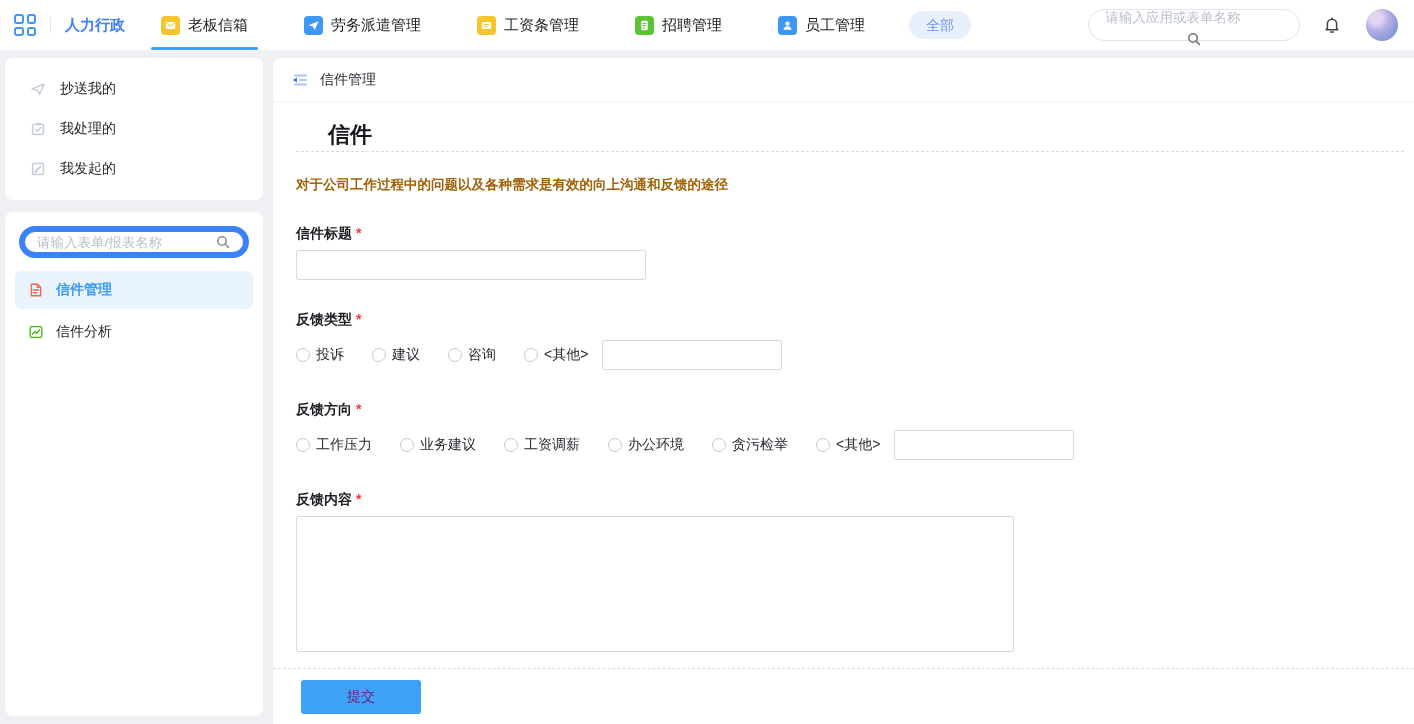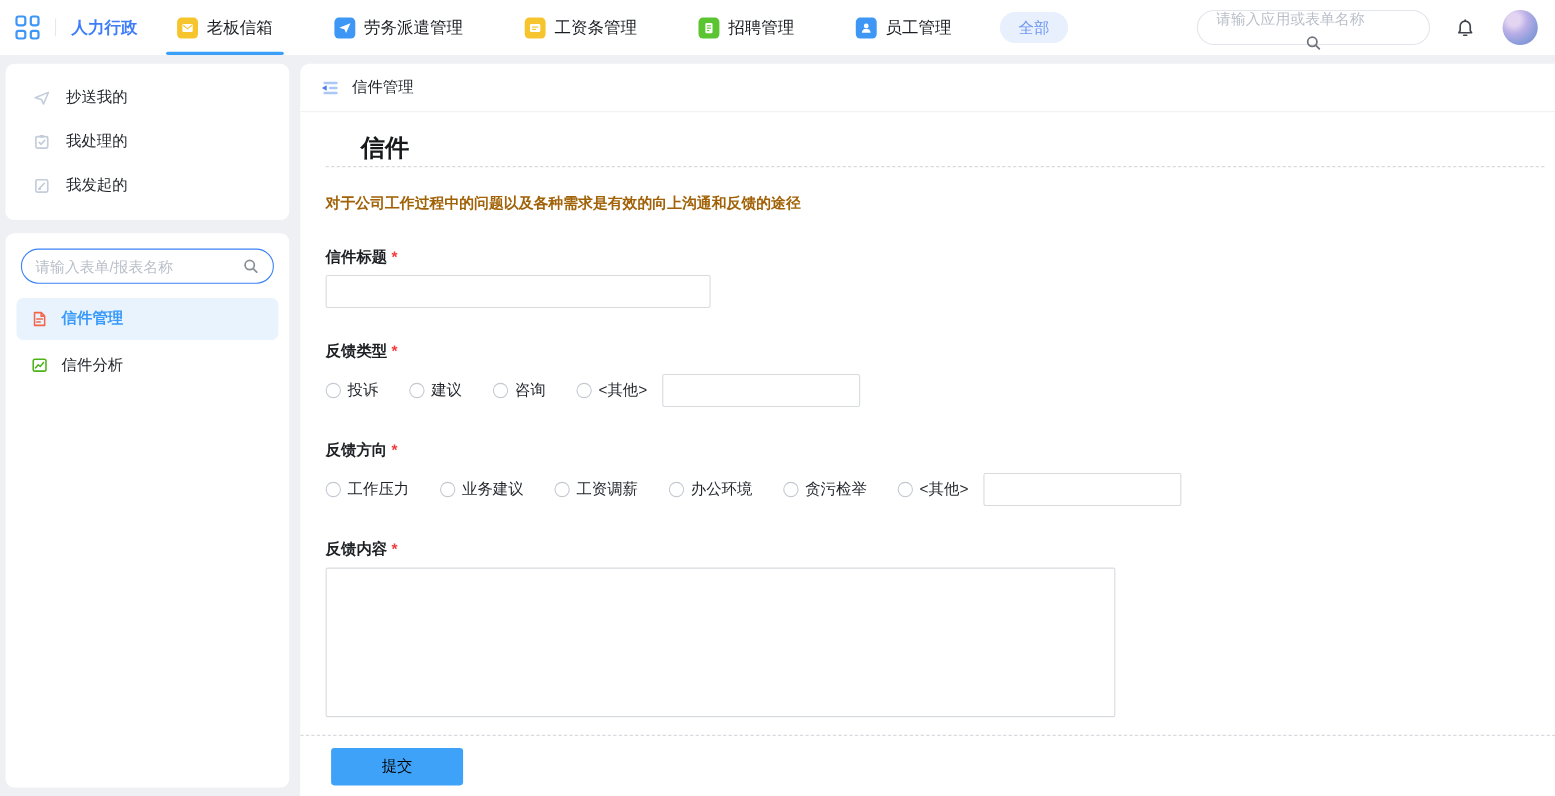--- a/index.html
+++ b/index.html
@@ -26,21 +26,21 @@
   .avatar { width:32px; height:32px; border-radius:50%; flex:none; cursor:pointer;
             background:radial-gradient(circle at 32% 28%, #e3d4f2 0 18%, #b9aee6 40%, #8f9fdc 65%, #6f86c8 100%); }
 
   
   .layout { display:flex; margin-top:8px; height:666px; gap:10px; padding-left:5px; }
   .sidebar { width:258px; flex:none; display:flex; flex-direction:column; gap:12px; padding-bottom:8px; }
   .card { background:#fff; border-radius:8px; }
   .card-tasks { padding:11px 0; flex:none; }
   .task-item { height:40px; display:flex; align-items:center; padding-left:25px; gap:14px; font-size:14px; color:#23262c; cursor:pointer; }
   .card-forms { flex:1; padding-top:14px; }
-  .side-search { margin:0 14px 13px; height:32px; border:1px solid #3b82f6; border-radius:16px; display:flex; align-items:center; padding:0 12px; }
+  .side-search { margin:0 14px 13px; height:32px; border:6px solid #3b82f6; border-radius:16px; display:flex; align-items:center; padding:0 12px; }
   .side-search input { border:none; outline:none; flex:1; min-width:0; font-size:13.5px; color:#333; }
   .side-search input::placeholder { color:#b9bfc9; }
   .menu-item { margin:4px 10px; height:38px; border-radius:6px; display:flex; align-items:center; padding:0 13px; gap:12px; font-size:14px; color:#23262c; cursor:pointer; }
   .menu-item.active { background:#E8F3FE; color:#3A9AF9; font-weight:bold; }
 
   
   .main { flex:1; background:#fff; border-radius:8px 0 0 0; display:flex; flex-direction:column; overflow:hidden; }
   .main-header { height:44px; flex:none; border-bottom:1px solid #f0f1f3; display:flex; align-items:center; gap:10px; padding:0 17px; }
   .main-title { font-size:14px; color:#1f2329; font-weight:500; }
   .content { flex:1; overflow:hidden; padding:0 10px 0 23px; }
@@ -50,21 +50,21 @@
   .f-label { font-size:14px; font-weight:bold; color:#1c1f23; line-height:15px; }
   .mt32 { margin-top:32px; }
   .req { color:#F23A3A; margin-left:4px; font-weight:bold; }
   .text-input { display:block; width:350px; height:30px; border:1px solid #d8dbde; border-radius:2px; margin-top:9px; padding:0 8px; font-size:13px; color:#333; outline:none; }
   .radio-row { display:flex; align-items:center; margin-top:13px; height:30px; gap:28px; }
   .radio-opt { display:flex; align-items:center; gap:6px; font-size:14px; color:#1f2329; cursor:pointer; white-space:nowrap; }
   .radio { width:14px; height:14px; border:1px solid #c4c9d1; border-radius:50%; background:#fff; flex:none; }
   .other-input { width:180px; height:30px; border:1px solid #d8dbde; border-radius:2px; margin-left:-14px; padding:0 8px; font-size:13px; outline:none; }
   .big-textarea { display:block; margin-top:9px; width:718px; height:136px; border:1px solid #d8dbde; border-radius:2px; resize:none; padding:8px; font-size:13px; outline:none; }
   .footer-bar { height:56px; flex:none; border-top:1px dashed #d9dbe0; background:#fff; padding:11px 0 0 28px; }
-  .submit-btn { width:120px; height:34px; background:#3EA3F8; color:#000000; border:none; border-radius:3px; font-size:14px; cursor:pointer;text-align:center; }
+  .submit-btn { width:120px; height:34px; background:#3EA3F8; color:#701a75; border:none; border-radius:3px; font-size:14px; cursor:pointer;text-align:center; }
 </style>
 </head>
 <body>
 
 <div class="topnav">
   <div class="grid-icon">
       <span></span>
       <span></span>
       <span></span>
       <span></span>

